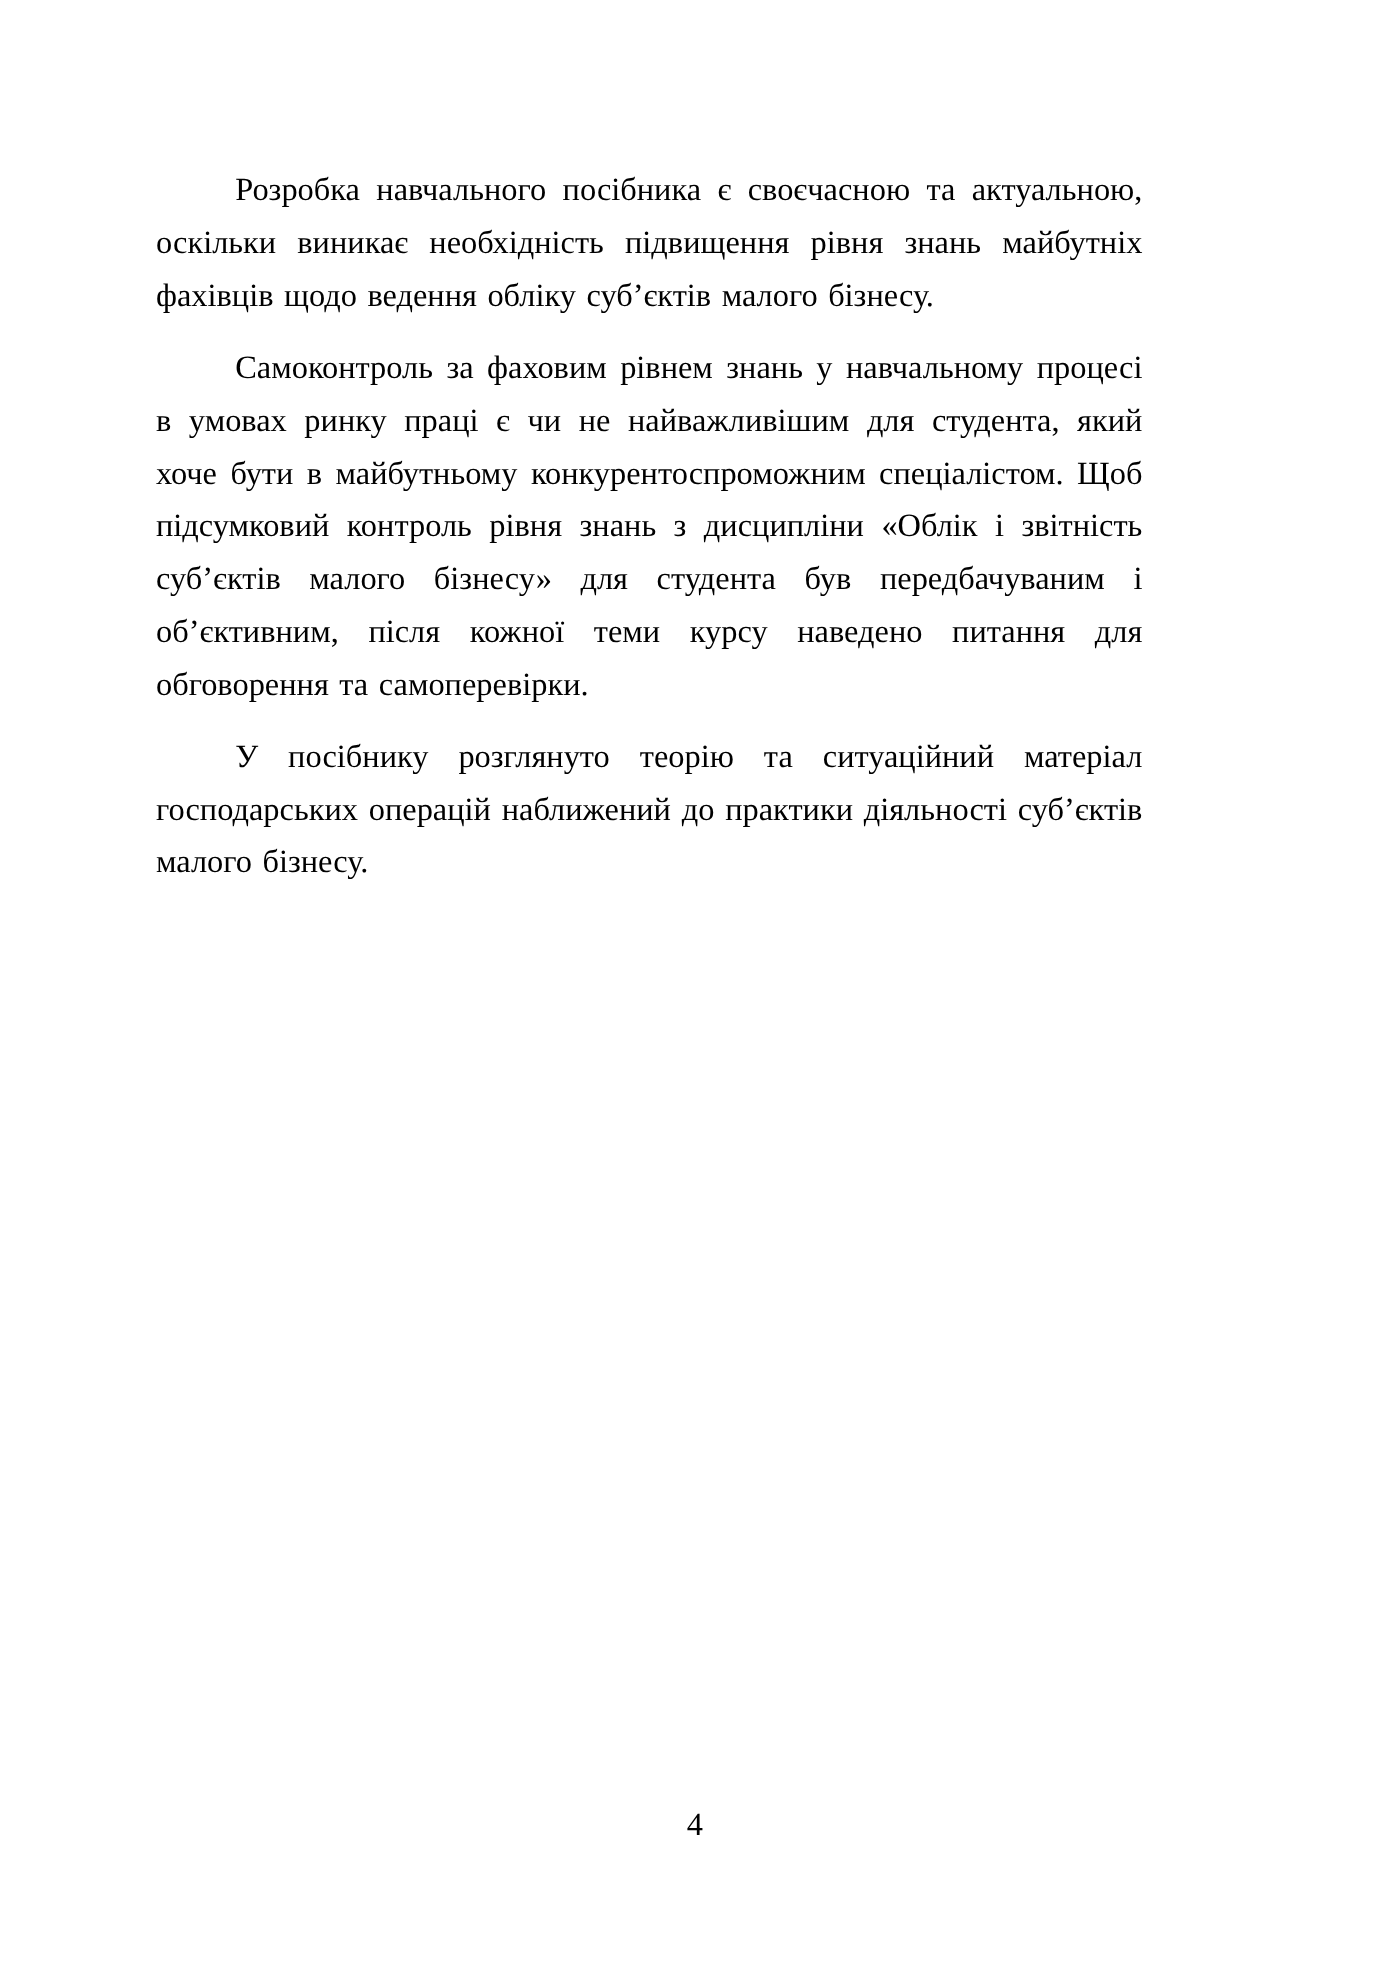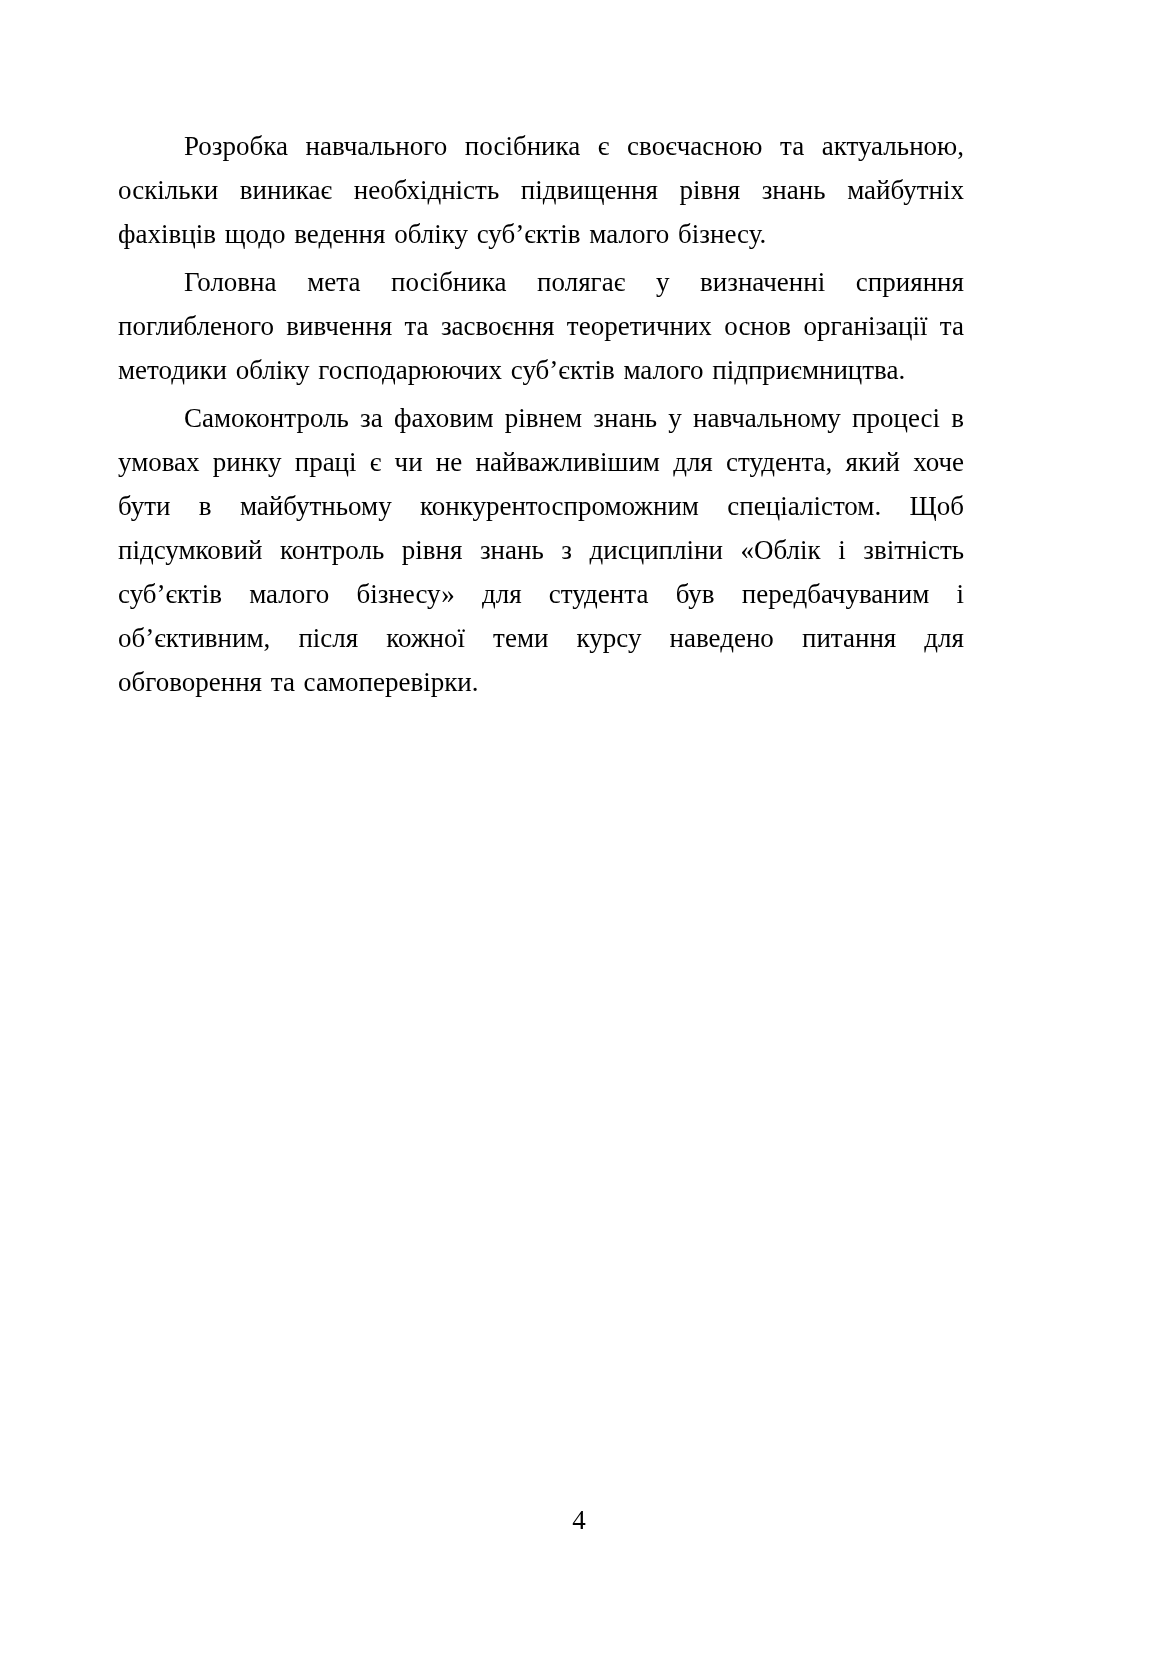--- a/index.html
+++ b/index.html
@@ -17,21 +17,21 @@
     }
     .page {
       position: relative;
       width: 1158px;
       height: 1654px;
       box-sizing: border-box;
       padding: 120px 190px 0 114px;
       background: #ffffff;
     }
     .para {
-      margin: 4px;
+      margin: 16px;
       font-size: 27px;
       line-height: 44px;
       text-align: justify;
       text-indent: 66px;
       word-spacing: 2px;
     }
     .page-number {
       position: absolute;
       bottom: 118px;
       left: 0;
@@ -39,16 +39,16 @@
       text-align: center;
       font-size: 27px;
       line-height: 32px;
     }
   </style>
 </head>
 <body>
 
 <div class="page">
   <p class="para">Розробка навчального посібника є своєчасною та актуальною, оскільки виникає необхідність підвищення рівня знань майбутніх фахівців щодо ведення обліку суб’єктів малого бізнесу.</p>
-  <p class="para">Головна мета посібника полягає у визначенні сприяння поглибленого вивчення та засвоєння теоретичних основ організації та методики обліку господарюючих суб’єктів малого підприємництва.</p>
   <p class="para">Самоконтроль за фаховим рівнем знань у навчальному процесі в умовах ринку праці є чи не найважливішим для студента, який хоче бути в майбутньому конкурентоспроможним спеціалістом. Щоб підсумковий контроль рівня знань з дисципліни «Облік і звітність суб’єктів малого бізнесу» для студента був передбачуваним і об’єктивним, після кожної теми курсу наведено питання для обговорення та самоперевірки.</p>
+  <p class="para">У посібнику розглянуто теорію та ситуаційний матеріал господарських операцій наближений до практики діяльності суб’єктів малого бізнесу.</p>
   <div class="page-number">4</div>
 </div>
 
 </body></html>

